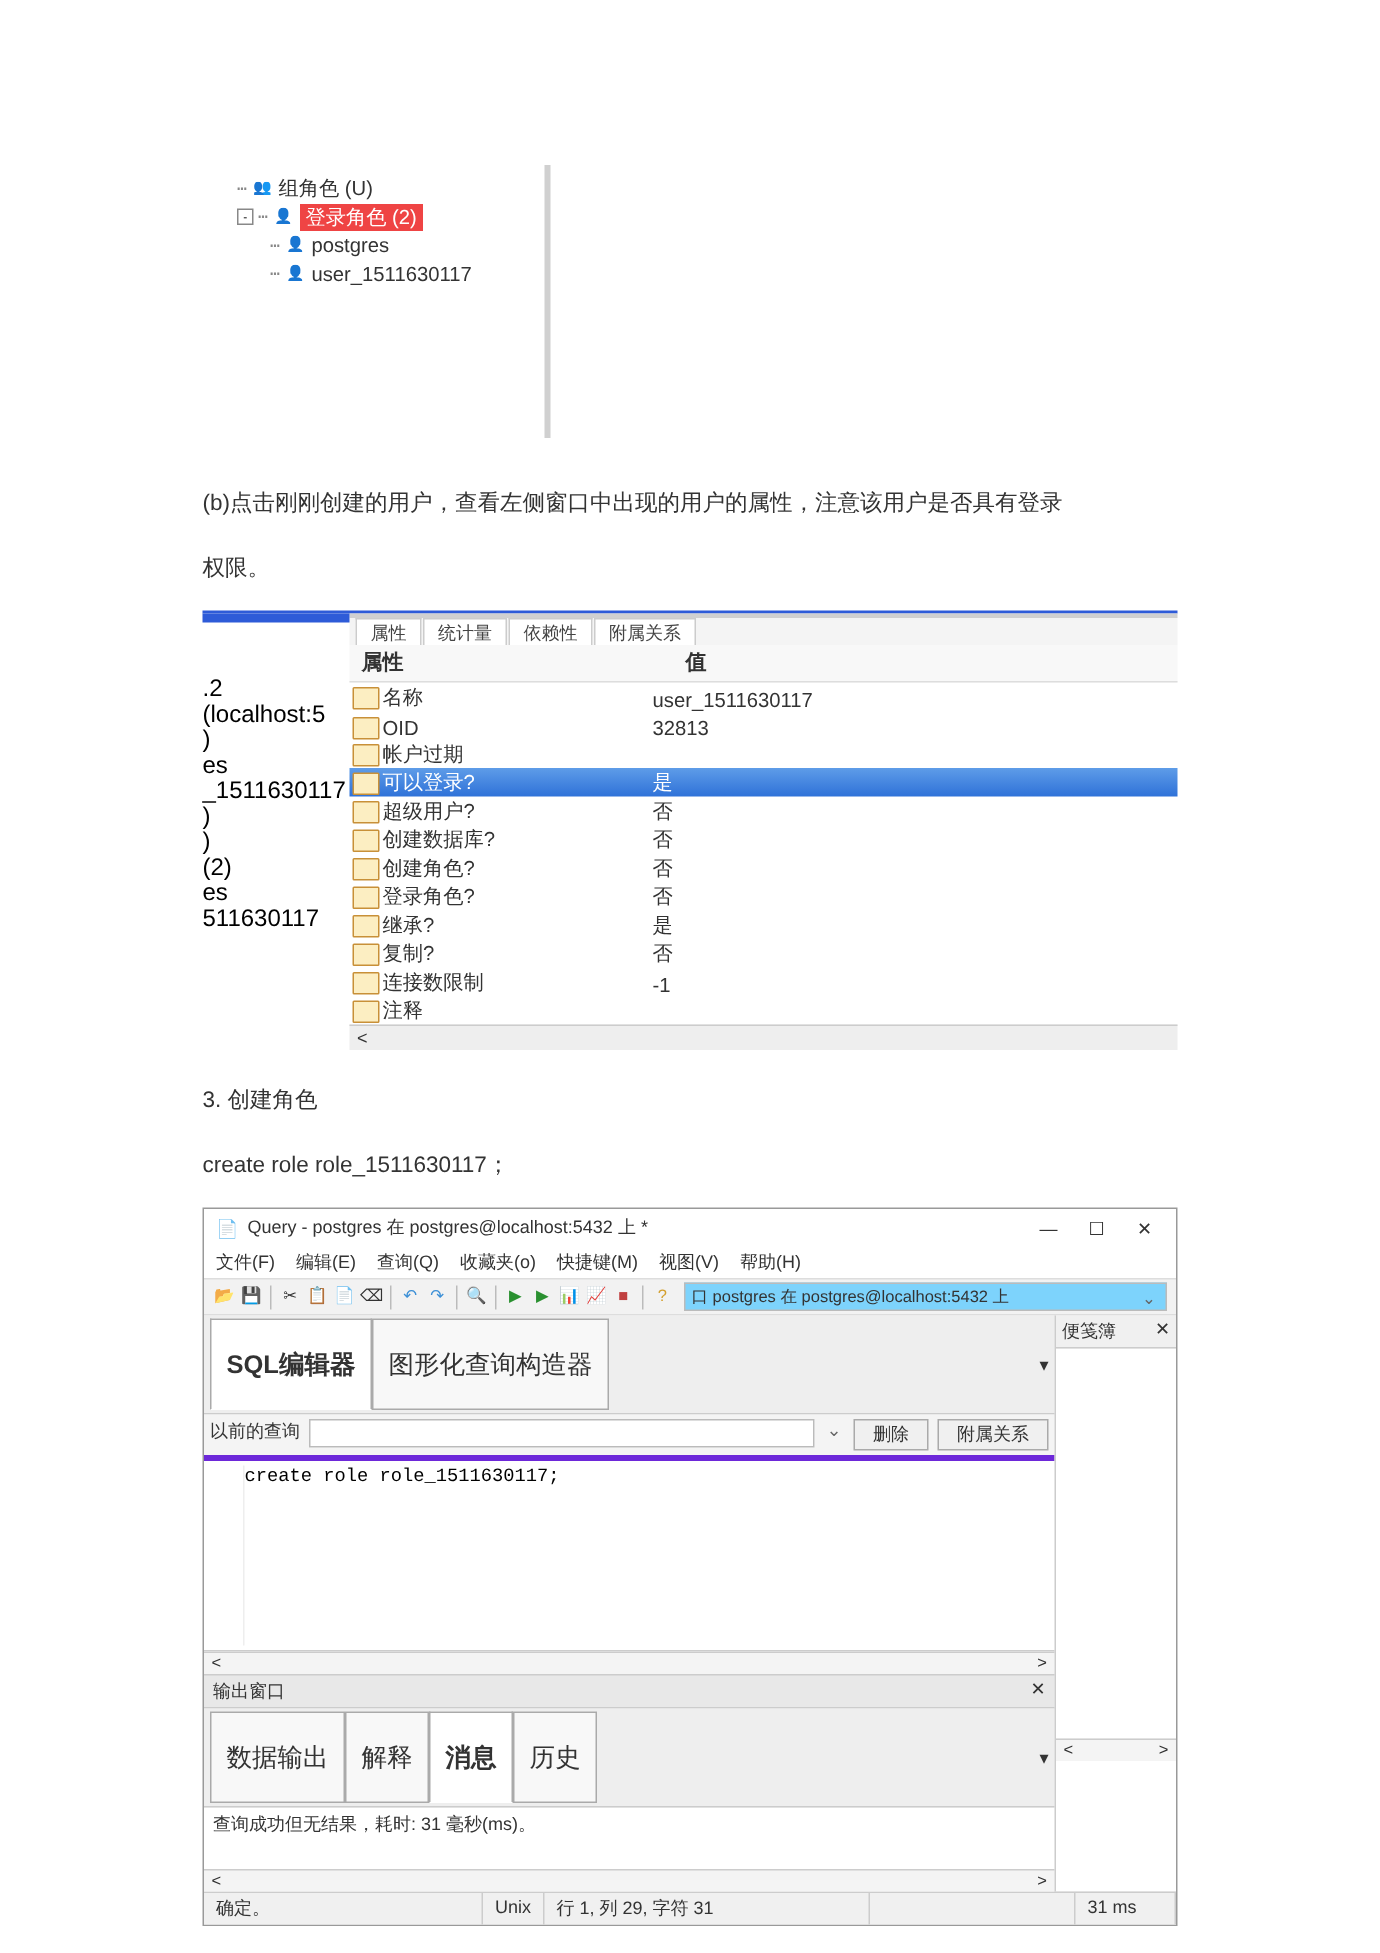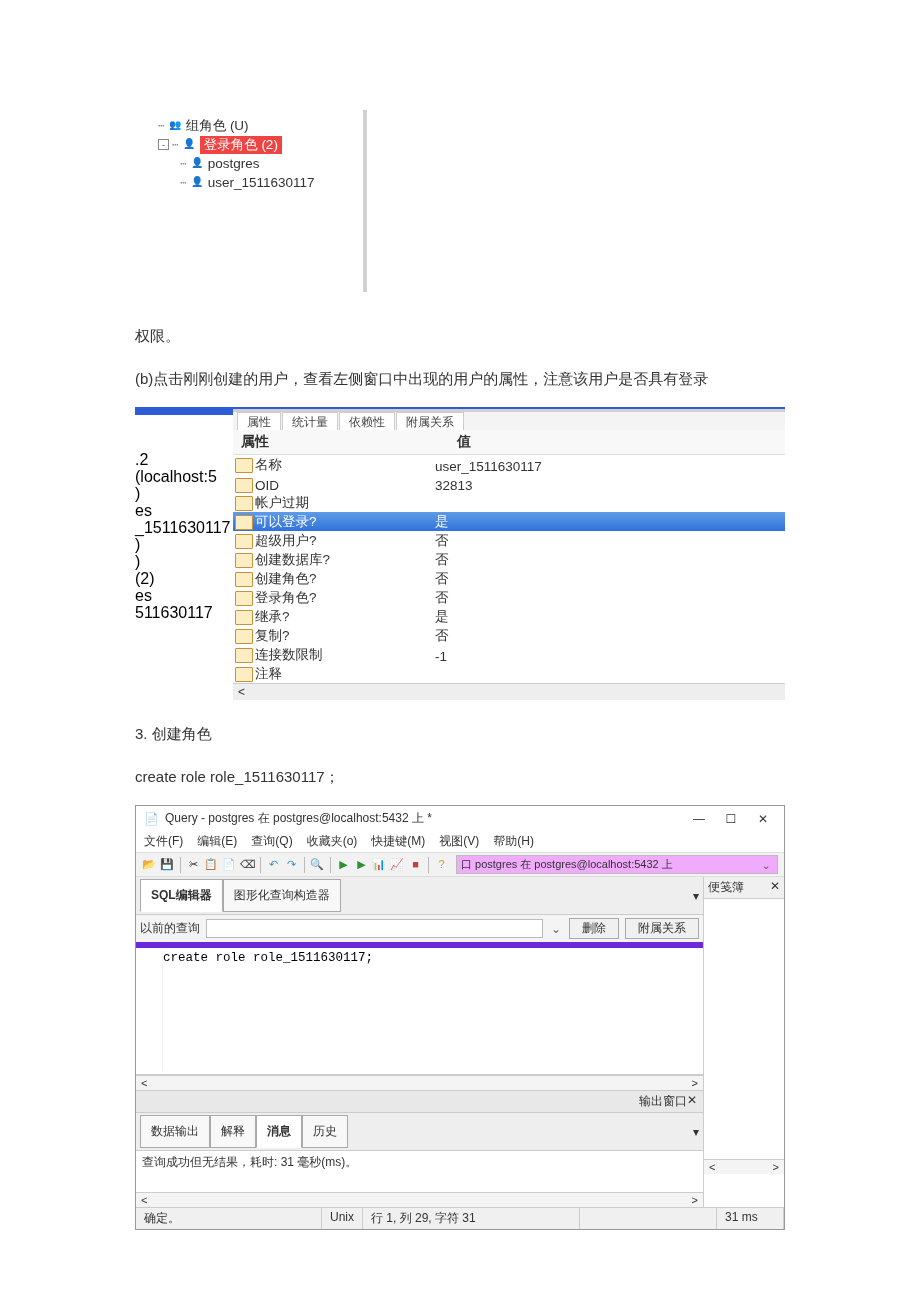--- a/index.html
+++ b/index.html
@@ -35,36 +35,36 @@
 
 
 .fig3{border:1px solid #999;margin:12px 0;font-size:12px}
 .fig3-title{display:flex;align-items:center;padding:4px 8px;gap:6px}
 .fig3-title span.t{flex:1}
 .winbtn{width:26px;text-align:center;font-family:Arial}
 .fig3-menu{padding:2px 8px;display:flex;gap:14px}
 .fig3-tb{padding:2px 6px;background:#f2f2f2;border-top:1px solid #ddd;border-bottom:1px solid #ddd;display:flex;align-items:center;gap:3px;font-size:11px}
 .tbi{width:15px;height:15px;display:inline-block;text-align:center;line-height:15px}
 .tbsep{width:1px;height:16px;background:#bbb;margin:0 2px}
-.fig3-conn{flex:1;border:1px solid #bbb;padding:1px 4px;background:#f0abfc;margin-left:4px;display:flex;align-items:flex-end}
+.fig3-conn{flex:1;border:1px solid #bbb;padding:1px 4px;background:#7dd3fc;margin-left:4px;display:flex;align-items:flex-end}
 .fig3-body{display:flex}
 .fig3-main{flex:1}
 .fig3-side{width:80px;border-left:1px solid #ccc}
 .side-hd{background:#f0f0f0;padding:2px 4px;display:flex;justify-content:space-between;border-bottom:1px solid #ccc}
 .tabs2{background:#eee;padding:2px 4px;display:flex;align-items:center;gap:0;border-bottom:1px solid #ccc}
-.tab2{padding:7px 10px;border:1px solid #aaa;background:#f8f8f8;font-size:12px}
+.tab2{padding:18px 10px;border:1px solid #aaa;background:#f8f8f8;font-size:17px}
 .tab2.active{background:#fff;font-weight:bold;border-bottom-color:#fff}
-.prev{padding:3px 4px;background:#f4f4f4;display:flex;align-items:center;gap:6px;border-bottom:6px solid #6d28d9}
+.prev{padding:3px 4px;background:#f4f4f4;display:flex;align-items:flex-start;gap:6px;border-bottom:4px solid #6d28d9}
 .prev-inp{flex:1;border:1px solid #bbb;height:17px;background:#fff}
 .pbtn{border:1px solid #aaa;padding:1px 12px;background:#f0f0f0}
 .editor{height:120px;font-family:"Courier New",monospace;font-size:12.5px;padding:3px 6px;color:#000;border-bottom:1px solid #ccc;display:flex}
 .editor .ln{color:#888;width:20px;border-right:1px solid #eee}
 .sbar{display:flex;background:#f4f4f4;border-top:1px solid #ccc;font-size:11px}
 .sbar span{padding:1px 5px}
-.out-title{background:#e8e8e8;padding:2px 6px;display:flex;justify-content:flex-end;border-top:1px solid #ccc;border-bottom:1px solid #ccc}
+.out-title{background:#e8e8e8;padding:2px 6px;display:flex;justify-content:space-between;border-top:1px solid #ccc;border-bottom:1px solid #ccc}
 .out-body{height:35px;padding:3px 6px}
 .status{display:flex;background:#f0f0f0;border-top:1px solid #ccc;font-size:12px}
 .status>div{padding:2px 8px;border-right:1px solid #ccc}
 .status .flex{flex:1}
 .dd{width:14px;text-align:center;color:#666}
 </style>
 </head>
 <body>
 
 <div class="page">
@@ -88,22 +88,22 @@
           <span>postgres</span>
   </div>
   <div class="fig1-row" style="padding-left:22px">
     <span class="tline">⋯</span>
           <span class="fig1-icon">👤</span>
           <span>user_1511630117</span>
   </div>
  </div>
 </div>
 
+<div class="txt">(b)点击刚刚创建的用户，查看左侧窗口中出现的用户的属性，注意该用户是否具有登录</div>
 <div class="txt">权限。</div>
-<div class="txt">(b)点击刚刚创建的用户，查看左侧窗口中出现的用户的属性，注意该用户是否具有登录</div>
 
 <div class="fig2">
  <div class="fig2-bar"></div>
  <div class="fig2-left" id="f2left">
         <div>.2 (localhost:5</div>
         <div>)</div>
         <div>es</div>
         <div>_1511630117</div>
         <div>)</div>
         <div>)</div>

